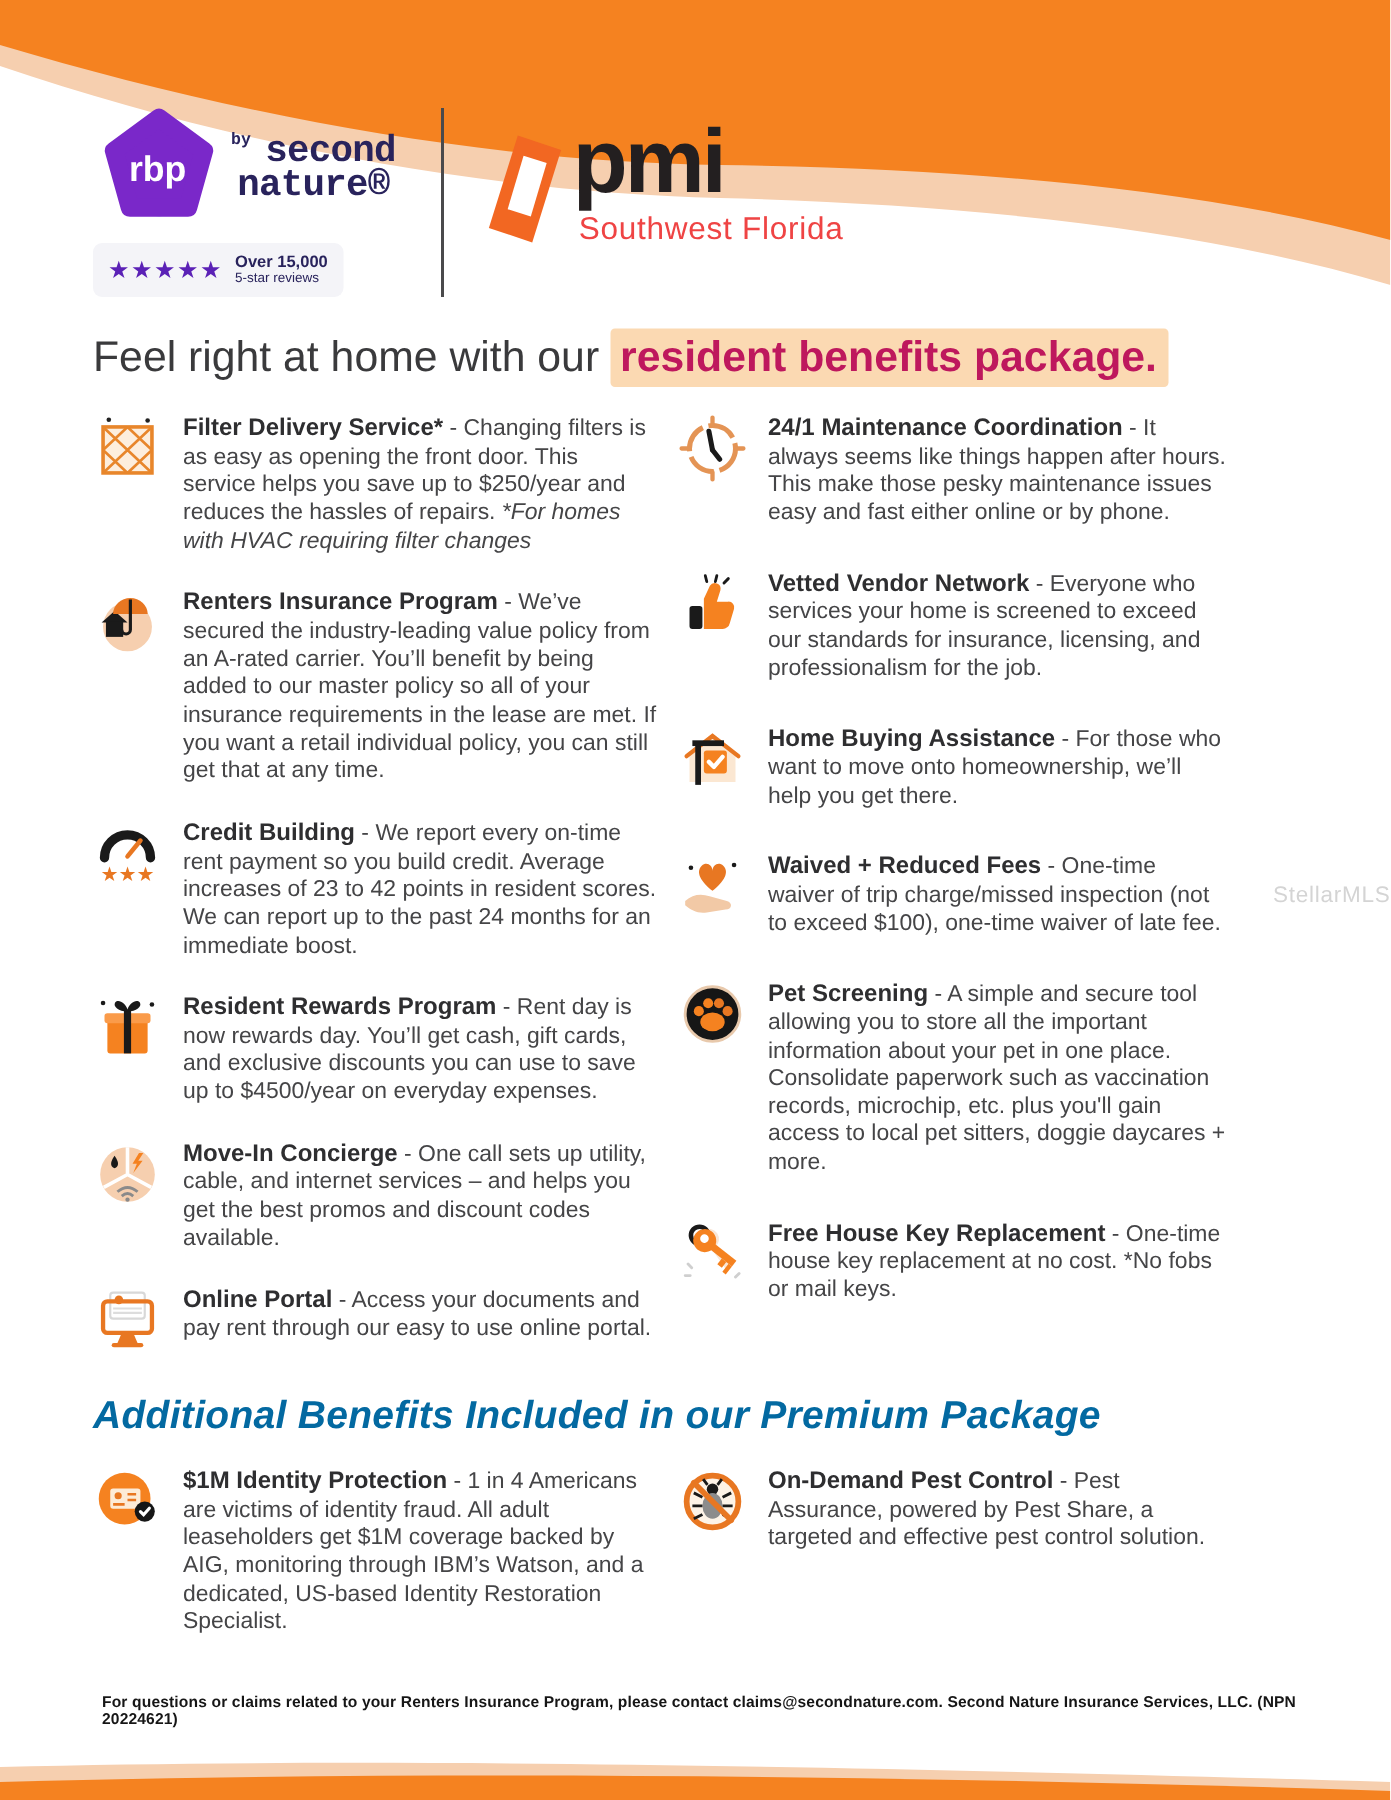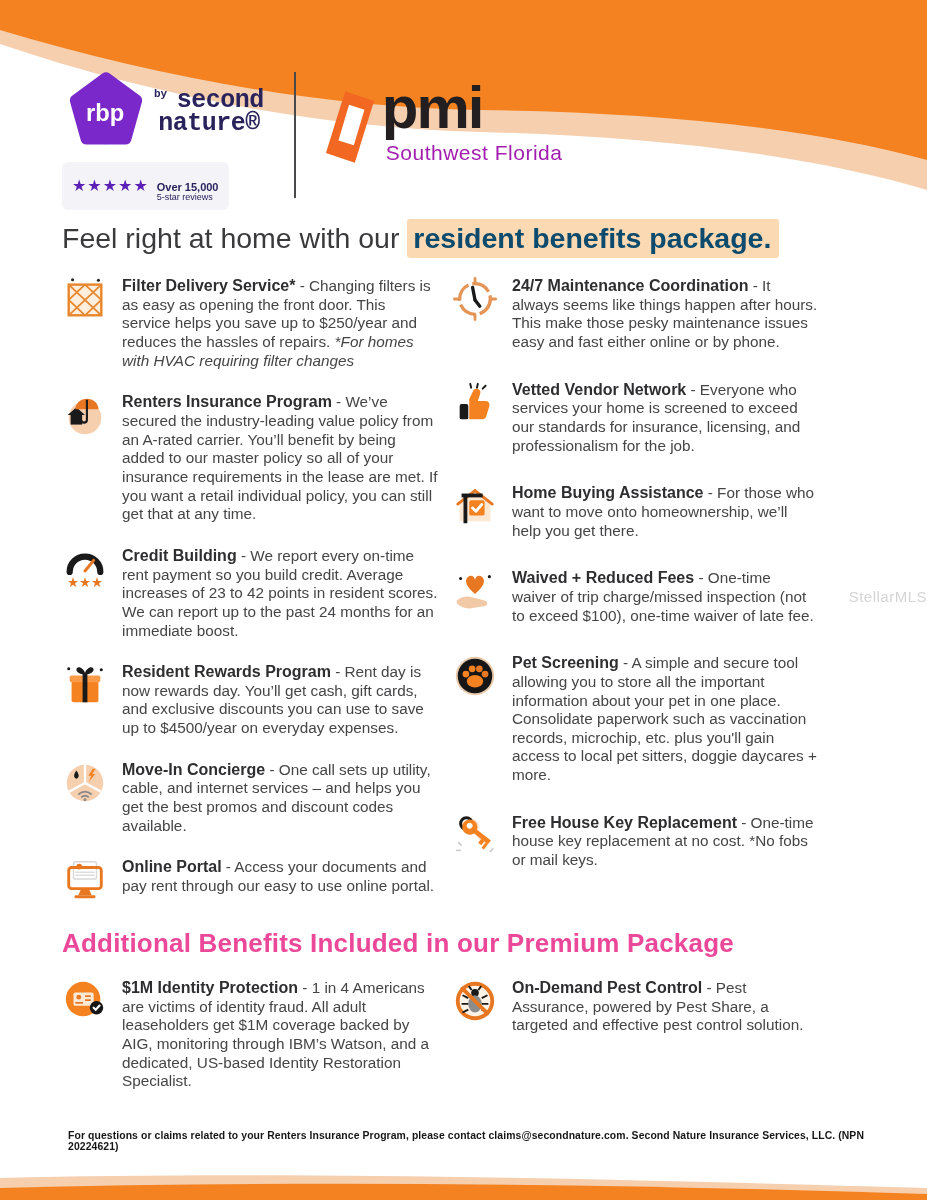--- a/index.html
+++ b/index.html
@@ -15,49 +15,49 @@
   .logo-row{position:absolute;top:68px;left:62px;display:flex;align-items:flex-start;}
   .sn-lockup{display:flex;flex-direction:column;}
   .sn-top{display:flex;align-items:center;}
   .rbp-badge{width:88px;height:88px;}
   .by-brand{margin-left:4px;line-height:1;font-family:Liberation Mono, monospace;}
   .by{font-size:11px;color:#29235C;font-weight:bold;vertical-align:top;}
   .brand{font-weight:bold;color:#29235C;font-size:25px;letter-spacing:-0.5px;line-height:0.92;}
   .reviews-pill{margin-top:6px;background:#F4F4F8;border-radius:6px;padding:7px 10px;
                 display:flex;align-items:center;width:max-content;}
   .stars{color:#5B21B6;font-size:16px;letter-spacing:1px;}
-  .reviews-txt{margin-left:8px;line-height:1.1;color:#29235C;margin-top:12px;}
+  .reviews-txt{margin-left:8px;line-height:1.1;color:#29235C;}
   .reviews-l1{font-size:11px;font-weight:bold;}
   .reviews-l2{font-size:9px;}
   .divider{width:2px;height:126px;background:#4A4A4C;margin:4px 28px 0 30px;}
-  .pmi-lockup{display:flex;align-items:flex-end;margin-top:14px;}
+  .pmi-lockup{display:flex;align-items:center;margin-top:14px;}
   .pmi-mark{width:52px;height:76px;margin-right:6px;margin-top:4px;}
   .pmi-name{font-size:60px;font-weight:800;color:#231F20;line-height:0.85;letter-spacing:-2px;}
-  .pmi-region{font-size:21px;color:#a21caf;margin-top:8px;margin-left:4px;letter-spacing:0.5px;}
+  .pmi-region{font-size:21px;color:#ef4444;margin-top:8px;margin-left:4px;letter-spacing:0.5px;}
 
   
   .headline{position:absolute;top:222px;left:62px;font-size:28.5px;color:#3A3A3C;white-space:nowrap;}
-  .headline .hl{font-weight:bold;color:#0c4a6e;background:#FBD9B2;padding:3px 8px 4px 6px;border-radius:3px;}
+  .headline .hl{font-weight:bold;color:#be185d;background:#FBD9B2;padding:3px 8px 4px 6px;border-radius:3px;}
 
   
   .grid{position:absolute;left:62px;display:grid;grid-template-columns:390px 380px;}
   .grid.benefits{top:276px;}
   .grid.premium-grid{top:978px;}
   .col{display:flex;flex-direction:column;}
   .col-l{gap:22px;align-items:center;}
   .col-r{gap:28px;}
   .item{display:flex;align-items:flex-start;}
   .icon{flex:0 0 48px;margin-right:12px;}
   .icon svg{width:46px;height:46px;}
   .txt{margin:0;font-size:15.3px;line-height:1.22;color:#454547;padding-right:14px;}
   .t{font-weight:bold;font-size:16px;color:#2E2E30;}
   .n{font-style:italic;}
 
   .premium-heading{position:absolute;top:928px;left:62px;font-size:26px;font-weight:600;
-                   color:#ec4899;letter-spacing:0.2px;}
+                   color:#0369a1;letter-spacing:0.2px;font-style:italic;}
 
   .watermark{position:absolute;top:588px;right:0;font-size:15px;color:#D4D4D4;
              text-shadow:0 0 1px #fff;letter-spacing:0.5px;}
 
   .disclaimer{position:absolute;top:1130px;left:68px;right:60px;font-size:10.4px;
               font-weight:bold;color:#161616;letter-spacing:0.1px;}
 </style>
 </head>
 <body>
 
@@ -205,21 +205,21 @@
 
       <div class="item">
         <span class="icon">
           <svg viewBox="0 0 48 48">
               <circle cx="24" cy="24" r="16" fill="none" stroke="#E49455" stroke-width="3.5" stroke-dasharray="20 4"></circle>
               <path d="M24 2.5 v5 M24 40.5 v5 M2.5 24 h5 M40.5 24 h5" stroke="#E49455" stroke-width="3" stroke-linecap="round"></path>
               <path d="M24 25 L21.5 12" stroke="#1A1A1A" stroke-width="3.5" stroke-linecap="round"></path>
               <path d="M24 25 L29 31.5" stroke="#1A1A1A" stroke-width="3.5" stroke-linecap="round"></path>
             </svg>
         </span>
-        <p class="txt"><span class="t">24/7 Maintenance Coordination</span>
+        <p class="txt"><span class="t">24/1 Maintenance Coordination</span>
         <span class="d">- It always seems like things happen after hours. This make those pesky maintenance issues easy and fast either online or by phone.</span></p>
       </div>
 
       <div class="item">
         <span class="icon">
           <svg viewBox="0 0 48 48">
               <rect x="8" y="25" width="9" height="16" rx="2" fill="#1A1A1A"></rect>
               <path d="M18 41 h13 a5 5 0 0 0 5 -4 l3 -10 a4 4 0 0 0 -4 -5 h-8 l2.5 -8 a4 4 0 0 0 -7.3 -3 l-4.2 9 v21 z" fill="#F58220"></path>
               <path d="M27 4 l-1 4 M35 6 l-3 3 M19 4 l1 4" stroke="#1A1A1A" stroke-width="2" stroke-linecap="round"></path>
             </svg>

